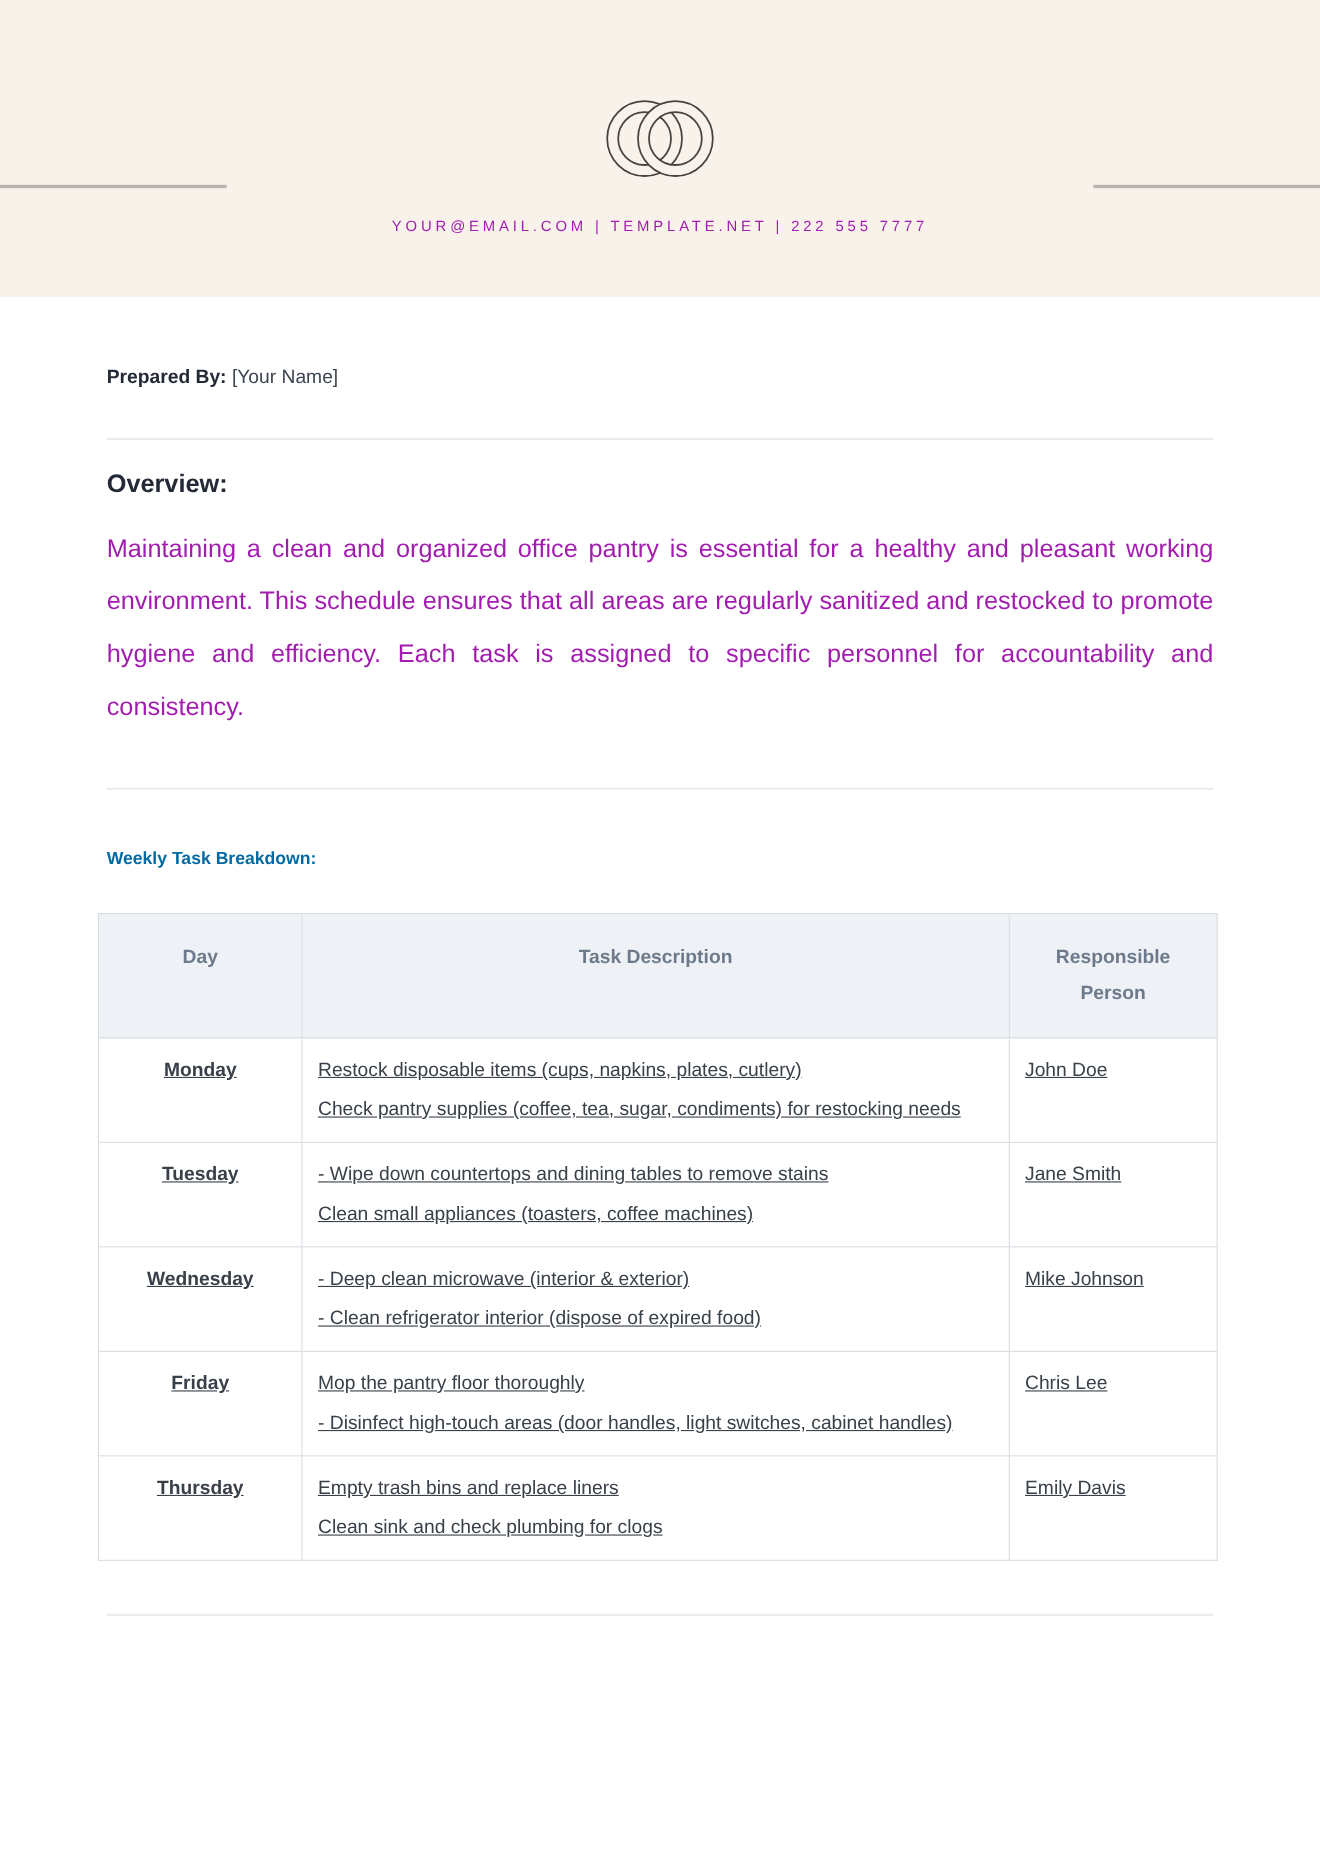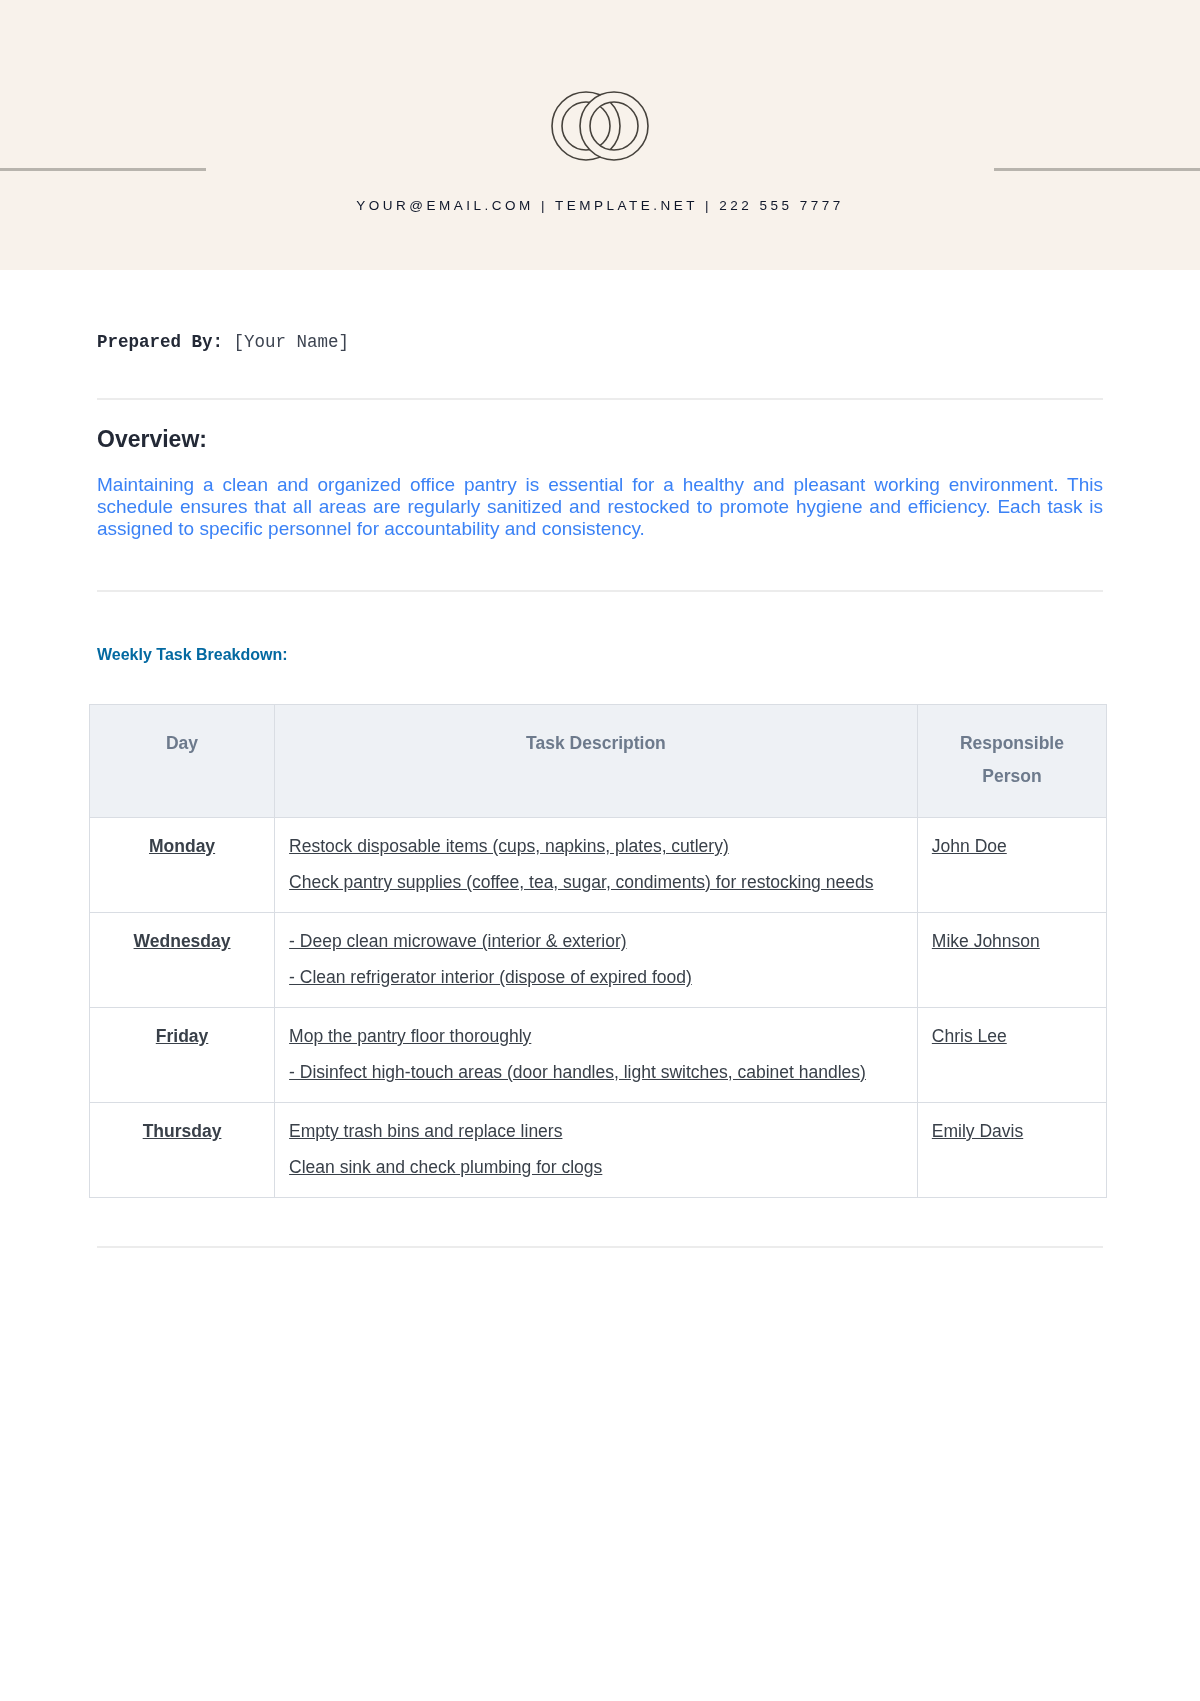--- a/index.html
+++ b/index.html
@@ -37,60 +37,60 @@
   .header-rule.right { right: 0; width: 206px; }
   .contact-line {
     position: absolute;
     top: 198px;
     left: 0;
     width: 100%;
     text-align: center;
     font-size: 13.5px;
     font-weight: 500;
     letter-spacing: 3.5px;
-    color: #0f172a;
+    color: #a21caf;
   }
 
   
   .content { padding: 0 97px; }
 
   .doc-title {
     margin-top: 93px;
     font-size: 34px;
     line-height: 44px;
     font-weight: 700;
     color: #232936;
     letter-spacing: -0.2px;
   }
 
-  .meta-block { margin-top: 50px; font-family: Liberation Mono, monospace; }
+  .meta-block { margin-top: 50px; }
   .meta-line { line-height: 45px; font-size: 17.5px; color: #3d4451; }
   .meta-line .label { font-weight: 700; color: #232936; }
 
   .divider {
     margin-top: 33px;
     height: 2px;
     background: #ececec;
     border: none;
   }
 
   .section-heading {
     margin-top: 24px;
     font-size: 23px;
     line-height: 30px;
     font-weight: 700;
     color: #232936;
   }
 
   .overview-text {
     margin-top: 20px;
-    font-size: 19px;
-    line-height: 22px;
+    font-size: 23px;
+    line-height: 48px;
     text-align: justify;
-    color: #3b82f6;
+    color: #a21caf;
   }
 
   .divider.second { margin-top: 50px; }
 
   .sub-heading {
     margin-top: 50px;
     font-size: 16px;
     line-height: 26px;
     font-weight: 700;
     color: #0369a1;
@@ -189,20 +189,28 @@
       <tbody id="task-rows">
   <tr>
     <td class="day-cell">Monday</td>
     <td class="task-cell">
               <span class="task-line">Restock disposable items (cups, napkins, plates, cutlery)</span>
               <span class="task-line">Check pantry supplies (coffee, tea, sugar, condiments) for restocking needs</span>
             </td>
     <td class="person-cell">John Doe</td>
   </tr>
 
+  <tr>
+    <td class="day-cell">Tuesday</td>
+    <td class="task-cell">
+              <span class="task-line">- Wipe down countertops and dining tables to remove stains</span>
+              <span class="task-line">Clean small appliances (toasters, coffee machines)</span>
+            </td>
+    <td class="person-cell">Jane Smith</td>
+  </tr>
 
   <tr>
     <td class="day-cell">Wednesday</td>
     <td class="task-cell">
               <span class="task-line">- Deep clean microwave (interior &amp; exterior)</span>
               <span class="task-line">- Clean refrigerator interior (dispose of expired food)</span>
             </td>
     <td class="person-cell">Mike Johnson</td>
   </tr>
 

